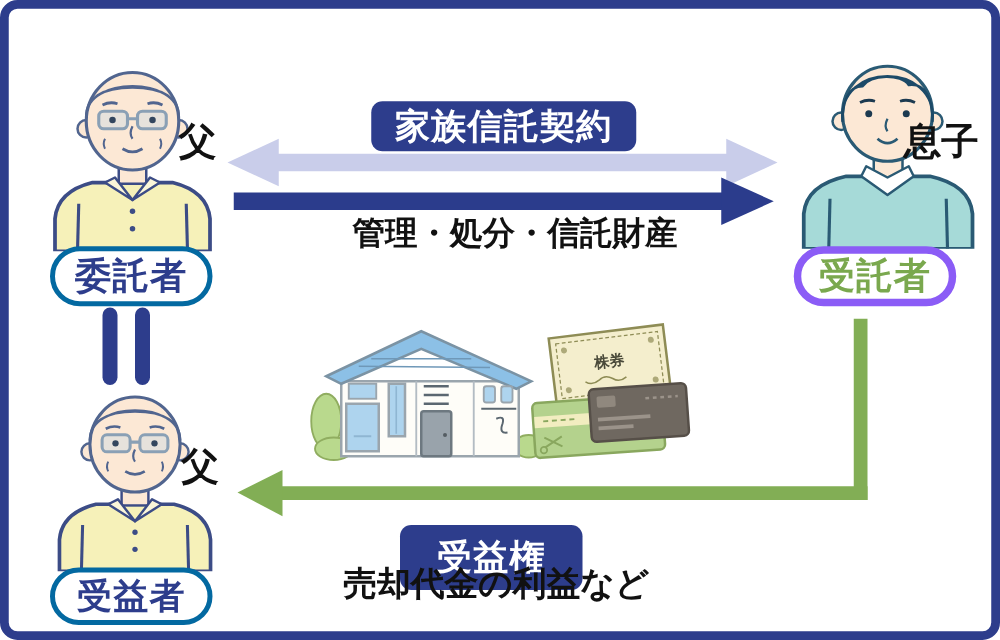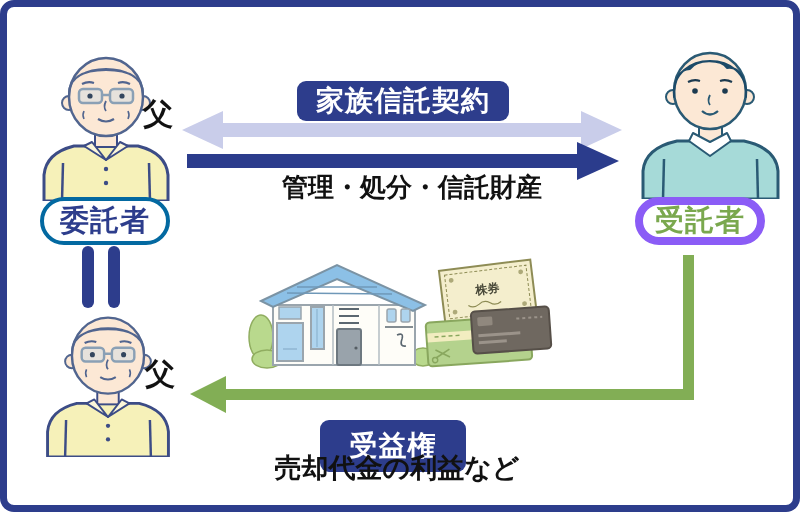--- a/index.html
+++ b/index.html
@@ -14,21 +14,21 @@
     background:#2d3d8c;color:#ffffff;border-radius:9px;
     display:flex;align-items:center;justify-content:center;
     font-weight:800;letter-spacing:1px;margin-top:11px;
   }
   .pill{
     background:#ffffff;border-radius:26px;
     display:flex;align-items:center;justify-content:center;
     font-weight:800;letter-spacing:1px;box-sizing:border-box;
   }
   .pill.navy{border:4px solid #0369a1;color:#2d3d8c;}
-  .pill.green{border:8px solid #8b5cf6;color:#7aa84e;}
+  .pill.green{border:6px solid #8b5cf6;color:#7aa84e;}
   .person-label{font-size:30px;line-height:1;}
   svg{display:block;}
 </style>
 </head>
 <body>
 
 <div class="canvas">
 
   <svg class="abs" style="left:170px;top:100px" width="450" height="46" viewBox="0 0 450 46">
     <rect x="42" y="16" width="366" height="14" fill="#c9cdea"></rect>
@@ -181,19 +181,21 @@
 
 
   <div class="abs navy-box" style="left:313px;top:402px;width:146px;height:52px;font-size:28px">受益権</div>
 
   <div class="abs jp" style="left:250px;top:446px;width:280px;text-align:center;font-size:27px;line-height:1.1">売却代金の利益など</div>
 
   <div class="abs pill navy" style="left:33px;top:190px;width:130px;height:48px;font-size:29px">委託者</div>
 
   <div class="abs pill green" style="left:628px;top:190px;width:130px;height:48px;font-size:29px">受託者</div>
 
+  <div class="abs pill navy" style="left:33px;top:447px;width:130px;height:46px;font-size:28px">受益者</div>
 
   <div class="abs jp person-label" style="left:136px;top:92px">父</div>
 
+  <div class="abs jp person-label" style="left:716px;top:92px">息子</div>
 
   <div class="abs jp person-label" style="left:138px;top:352px">父</div>
 
 </div>
 
 </body></html>

